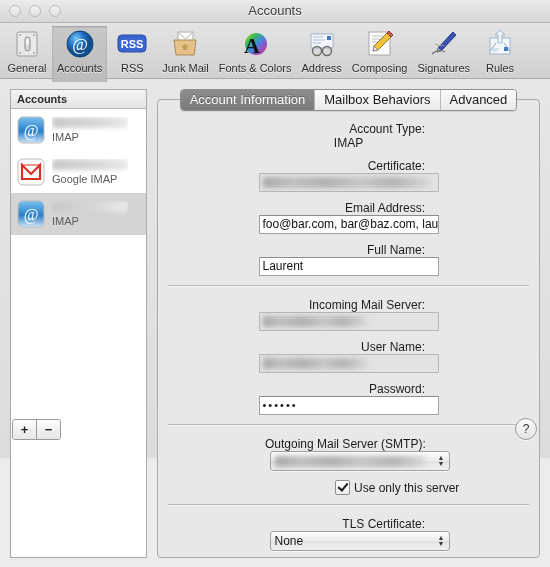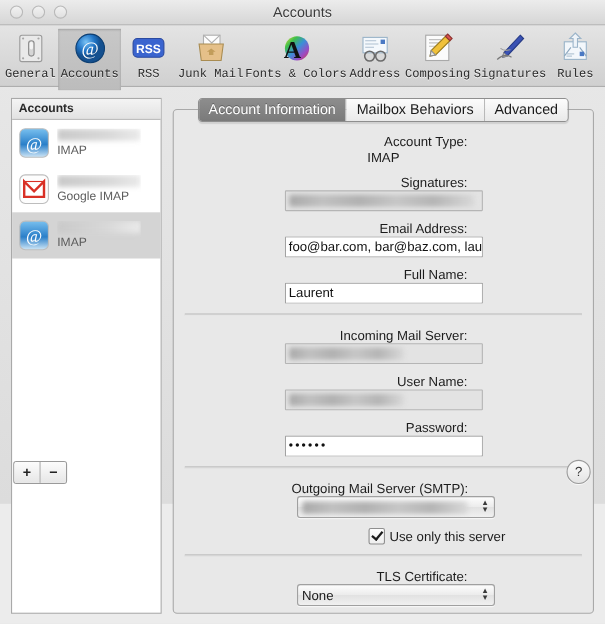--- a/index.html
+++ b/index.html
@@ -74,21 +74,20 @@
   .tb-icon {
     width: 32px; height: 32px;
     display: flex; align-items: center; justify-content: center;
   }
   .tb-label {
     font-size: 11px;
     color: #2b2b2b;
     margin-top: 2px;
     white-space: nowrap;
     text-shadow: 0 1px 0 rgba(255,255,255,.7);
-    font-family: Liberation Mono, monospace;
   }
 
   
   .content {
     position: relative;
     height: 489px;
     padding: 10px;
     box-sizing: border-box;
     display: flex;
     gap: 10px;
@@ -546,21 +545,21 @@
       <div class="panel">
 
         <div class="form-section">
 
           <div class="frow">
             <div class="flabel">Account Type:</div>
             <div class="fvalue-static">IMAP</div>
           </div>
 
           <div class="frow">
-            <div class="flabel">Signatures:</div>
+            <div class="flabel">Certificate:</div>
             <div class="tfield disabled">
               <span class="blurtext" style="width:168px"></span>
             </div>
           </div>
 
           <div class="frow">
             <div class="flabel">Email Address:</div>
             <div class="tfield">foo@bar.com, bar@baz.com, lau</div>
           </div>
 

